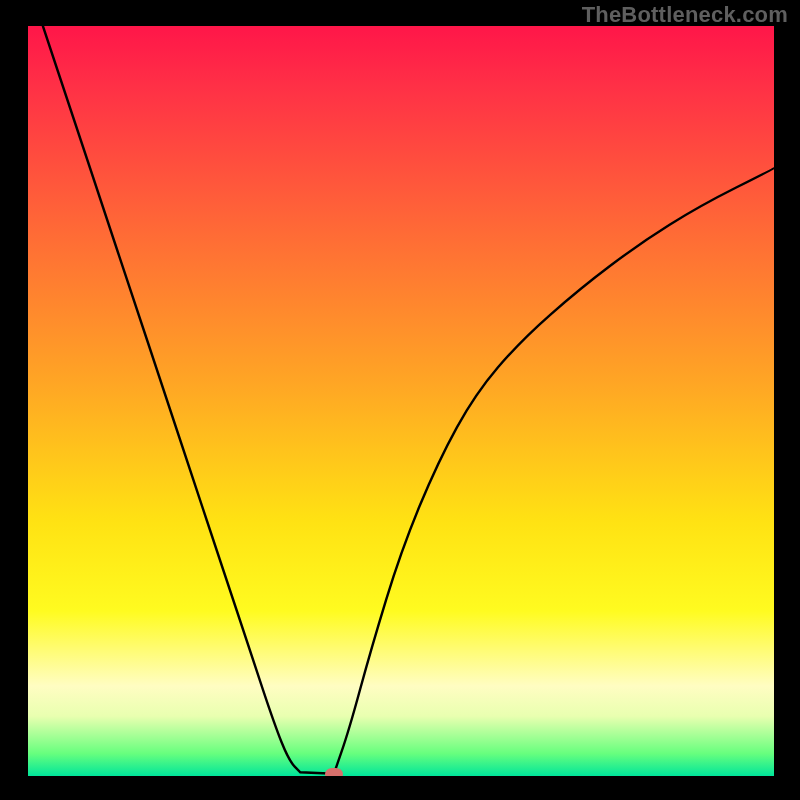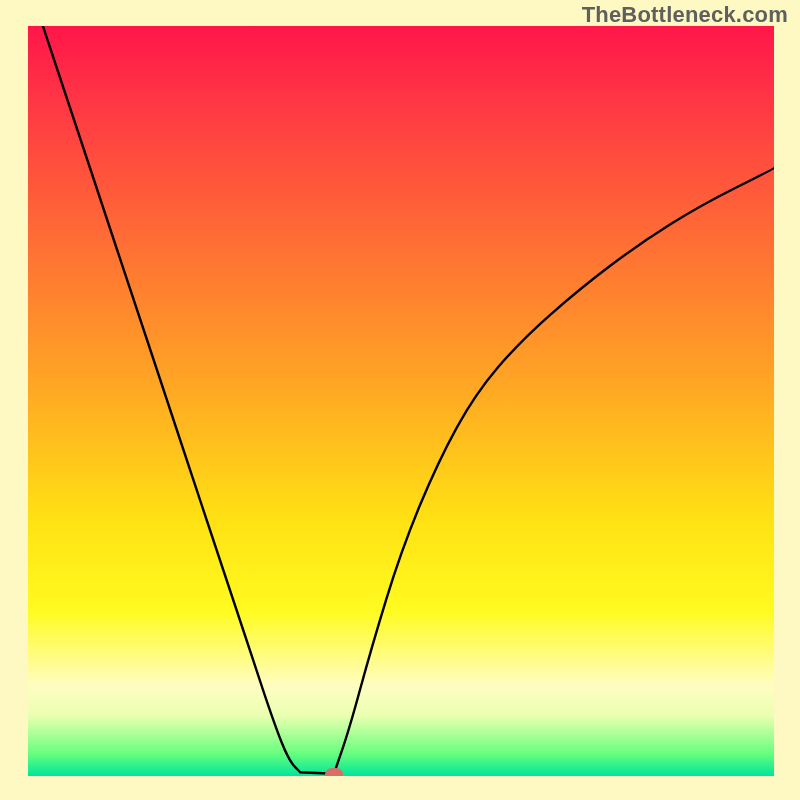--- a/index.html
+++ b/index.html
@@ -3,21 +3,21 @@
 <meta charset="utf-8">
 <style>
   * { margin: 0; padding: 0; box-sizing: border-box; }
   html, body { width: 800px; height: 800px; overflow: hidden; }
   body { background: #ffffff; }
 
   .frame {
     position: relative;
     width: 800px;
     height: 800px;
-    background: #fef9c3;
+    background: #000000;
   }
 
   .watermark {
     position: absolute;
     top: 2px;
     right: 12px;
     font-family: Arial, Helvetica, sans-serif;
     font-size: 22px;
     font-weight: 600;
     color: #5f5f5f;

